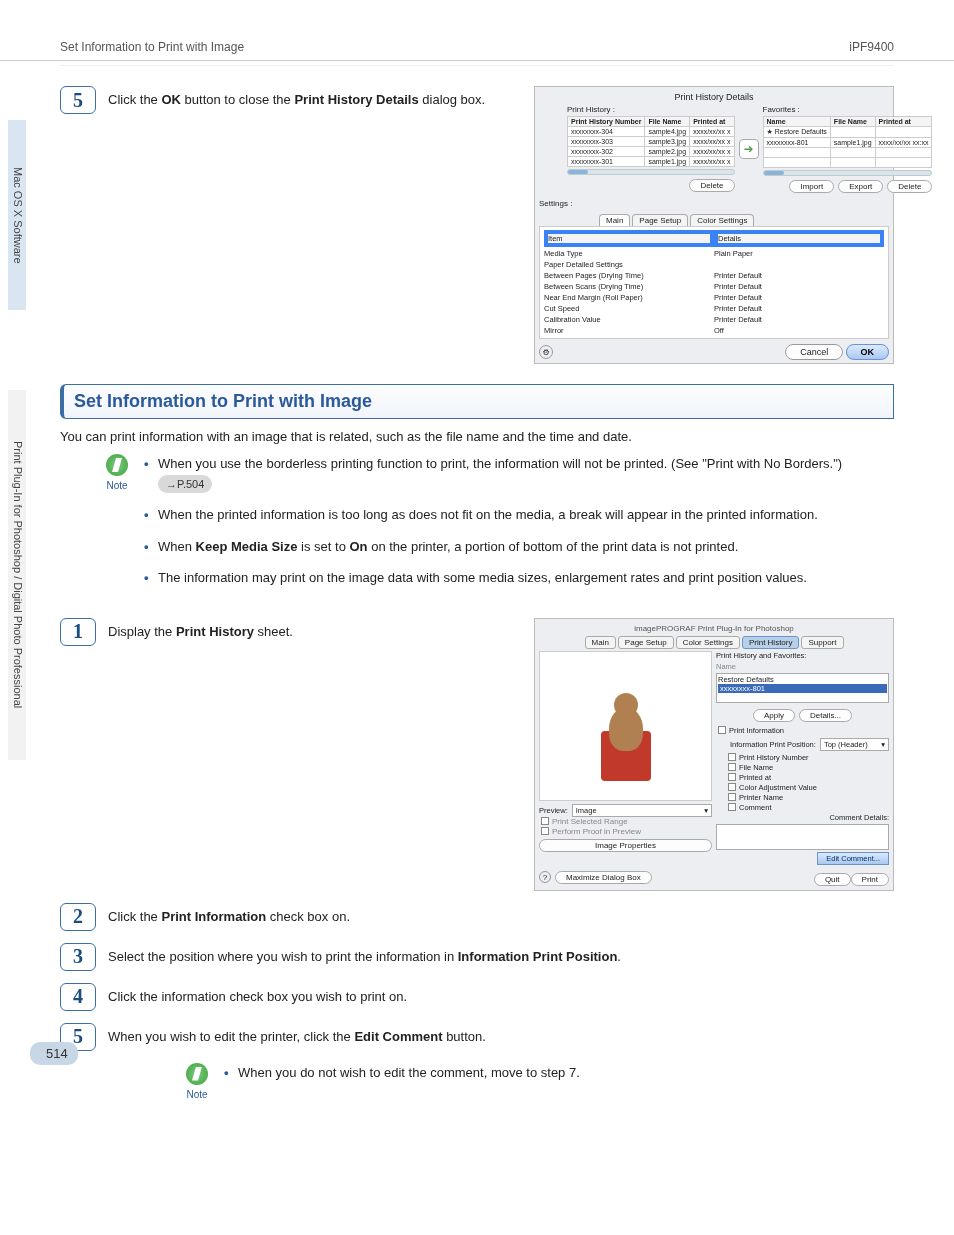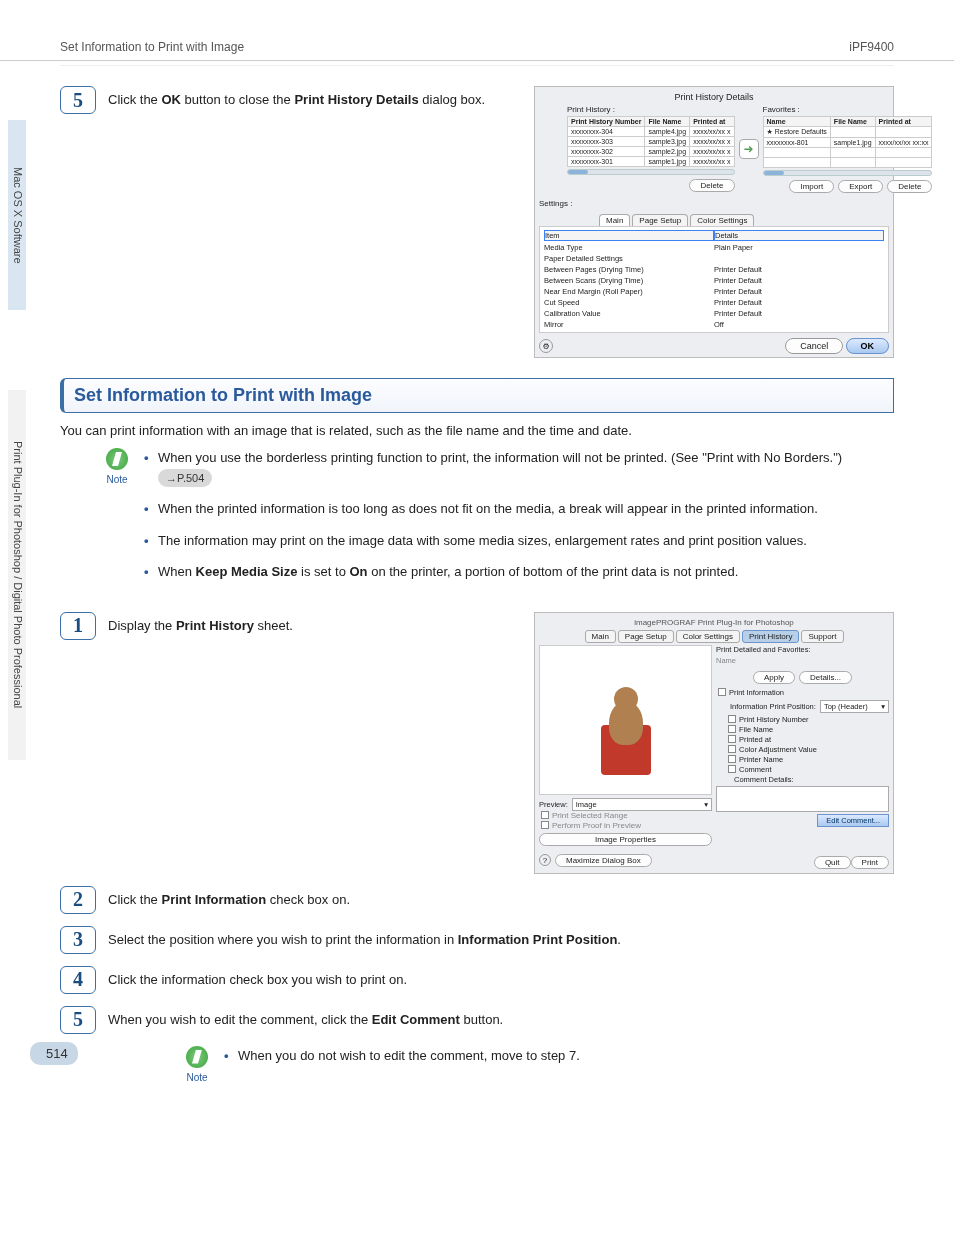--- a/index.html
+++ b/index.html
@@ -104,21 +104,21 @@
   .arrow-btn{width:20px;height:20px;border:1px solid #aaa;border-radius:4px;background:#fff;display:flex;align-items:center;justify-content:center;color:#5a9c5a;font-size:12px;}
   .mini-btns{display:flex;gap:4px;justify-content:flex-end;margin-top:4px;}
   .mini-btn{border:1px solid #aaa;border-radius:8px;background:#fdfdfd;padding:1px 10px;font-size:8px;}
   .tabs{display:flex;gap:2px;margin:6px 0 0 60px;font-size:8px;}
   .tab{border:1px solid #aaa;border-bottom:none;border-radius:4px 4px 0 0;padding:1px 6px;background:#f4f4f4;}
   .tab.active{background:#fff;}
   .settings-list{background:#fff;border:1px solid #ccc;padding:2px;font-size:7.5px;}
   .settings-row{display:flex;padding:1px 2px;}
   .settings-row .k{flex:1;}
   .settings-row .v{flex:1;}
-  .settings-head .k,.settings-head .v{background:#f4f4f4;border:1px solid #3b82f6;}
+  .settings-head .k,.settings-head .v{background:#f4f4f4;border:4px solid #3b82f6;}
   .btn-row{display:flex;justify-content:space-between;align-items:center;margin-top:6px;}
   .round-btn{border:1px solid #999;border-radius:10px;padding:2px 14px;font-size:9px;background:#fdfdfd;}
   .round-btn.primary{background:linear-gradient(#dceaff,#a9c8f0);border-color:#6b94cf;color:#000;font-weight:bold;}
   .gear{width:14px;height:14px;border:1px solid #999;border-radius:50%;display:inline-flex;align-items:center;justify-content:center;font-size:8px;}
 
   
   .plugin {
     width:360px;border:1px solid #bbb;background:#eceef1;font-size:8px;padding:4px;flex-shrink:0;
   }
   .plugin-title{text-align:center;font-size:8px;color:#555;padding:1px 0 3px;}
@@ -319,22 +319,22 @@
 
   <div class="note-block">
     <div class="note-icon">
       <span class="pen"></span><br><span>Note</span>
     </div>
     <ul class="bullets">
       <li><span>When you use the borderless printing function to print, the information will not be printed.  (See "Print with No Borders.")</span><br>
         <span class="pill-link">→P.504</span>
       </li>
       <li>When the printed information is too long as does not fit on the media, a break will appear in the printed information.</li>
+      <li><span>When </span><b>Keep Media Size</b><span> is set to </span><b>On</b><span> on the printer, a portion of bottom of the print data is not printed.</span></li>
       <li>The information may print on the image data with some media sizes, enlargement rates and print position values.</li>
-      <li><span>When </span><b>Keep Media Size</b><span> is set to </span><b>On</b><span> on the printer, a portion of bottom of the print data is not printed.</span></li>
     </ul>
   </div>
 
   <div class="step-row">
     <div class="step-num">1</div>
     <div class="step-text">
       <span>Display the </span><b>Print History</b><span> sheet.</span>
     </div>
 
     <div class="plugin">
@@ -365,22 +365,26 @@
               <span class="chk"></span>
               <span>Print Selected Range</span>
             </div>
           <div class="chkline muted">
               <span class="chk"></span>
               <span>Perform Proof in Preview</span>
             </div>
           <div class="mini-btn" style="text-align:center;margin-top:2px;">Image Properties</div>
         </div>
         <div class="right-pane">
-          <div class="fieldline">Print Detailed and Favorites:</div>
+          <div class="fieldline">Print History and Favorites:</div>
           <div class="fieldline muted">Name</div>
+          <div class="listbox">
+            <div>Restore Defaults</div>
+            <div class="sel">xxxxxxxx-801</div>
+          </div>
           <div class="mini-btns" style="margin-top:6px;justify-content:center;">
             <span class="mini-btn">Apply</span>
             <span class="mini-btn">Details...</span>
           </div>
           <div class="chkline" style="margin-top:4px;">
               <span class="chk"></span>
               <span>Print Information</span>
             </div>
           <div style="display:flex;gap:4px;align-items:center;margin:2px 0 2px 14px;">
             <span>Information Print Position:</span>
@@ -408,21 +412,21 @@
               </div>
             <div class="chkline">
                 <span class="chk"></span>
                 <span>Printer Name</span>
               </div>
             <div class="chkline">
                 <span class="chk"></span>
                 <span>Comment</span>
               </div>
           </div>
-          <div class="fieldline" style="padding-left:18px;">Comment Details:</div>
+          <div class="fieldline" style="padding-left:18px;text-align:right;">Comment Details:</div>
           <div class="commentbox"></div>
           <div style="text-align:right;margin-top:4px;">
             <span class="blue-btn">Edit Comment...</span>
           </div>
         </div>
       </div>
       <div style="display:flex;justify-content:space-between;align-items:center;margin-top:6px;">
         <div style="display:flex;gap:4px;align-items:center;">
           <span class="qmark">?</span>
           <span class="mini-btn">Maximize Dialog Box</span>
@@ -447,21 +451,21 @@
       <span>Select the position where you wish to print the information in </span><b>Information Print Position</b><span>.</span>
     </div>
   </div>
   <div class="step-row">
     <div class="step-num">4</div>
     <div class="step-text">Click the information check box you wish to print on.</div>
   </div>
   <div class="step-row">
     <div class="step-num">5</div>
     <div class="step-text">
-      <span>When you wish to edit the comment, click the </span><b>Edit Comment</b><span> button.</span>
+      <span>When you wish to edit the printer, click the </span><b>Edit Comment</b><span> button.</span>
     </div>
   </div>
 
   <div class="note-block" style="margin-left:120px;">
     <div class="note-icon">
       <span class="pen"></span><br><span>Note</span>
     </div>
     <ul class="bullets">
       <li>When you do not wish to edit the comment, move to step 7.</li>
     </ul>

